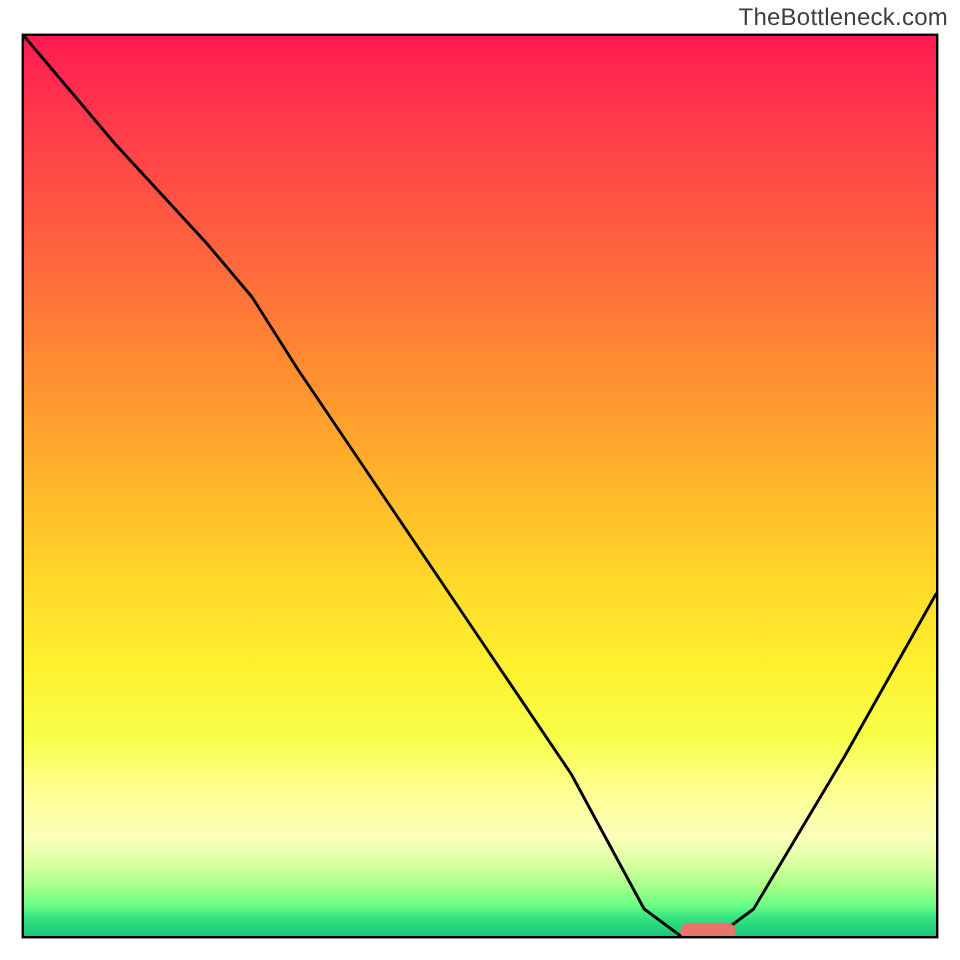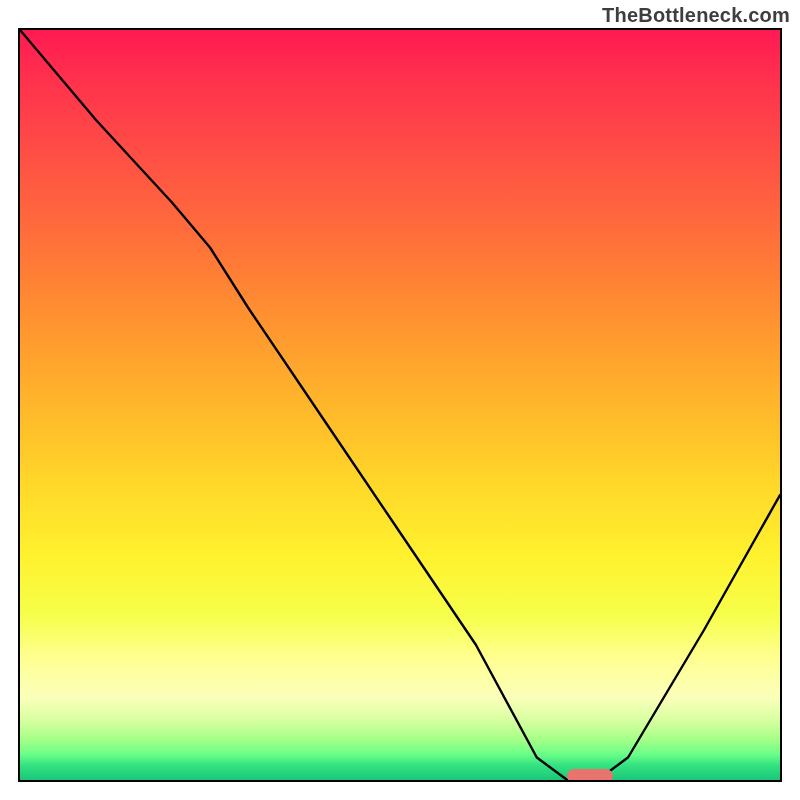--- a/index.html
+++ b/index.html
@@ -13,21 +13,21 @@
   .wrap {
     position: relative;
     width: 800px;
     height: 800px;
   }
   .watermark {
     position: absolute;
     top: 4px;
     right: 10px;
     font-size: 20px;
-    font-weight: 700;
+    font-weight: 400;
     color: #3e3e3e;
     letter-spacing: 0.2px;
     z-index: 30;
   }
   
   .frame {
     position: absolute;
     left: 18px;
     top: 28px;
     width: 764px;

